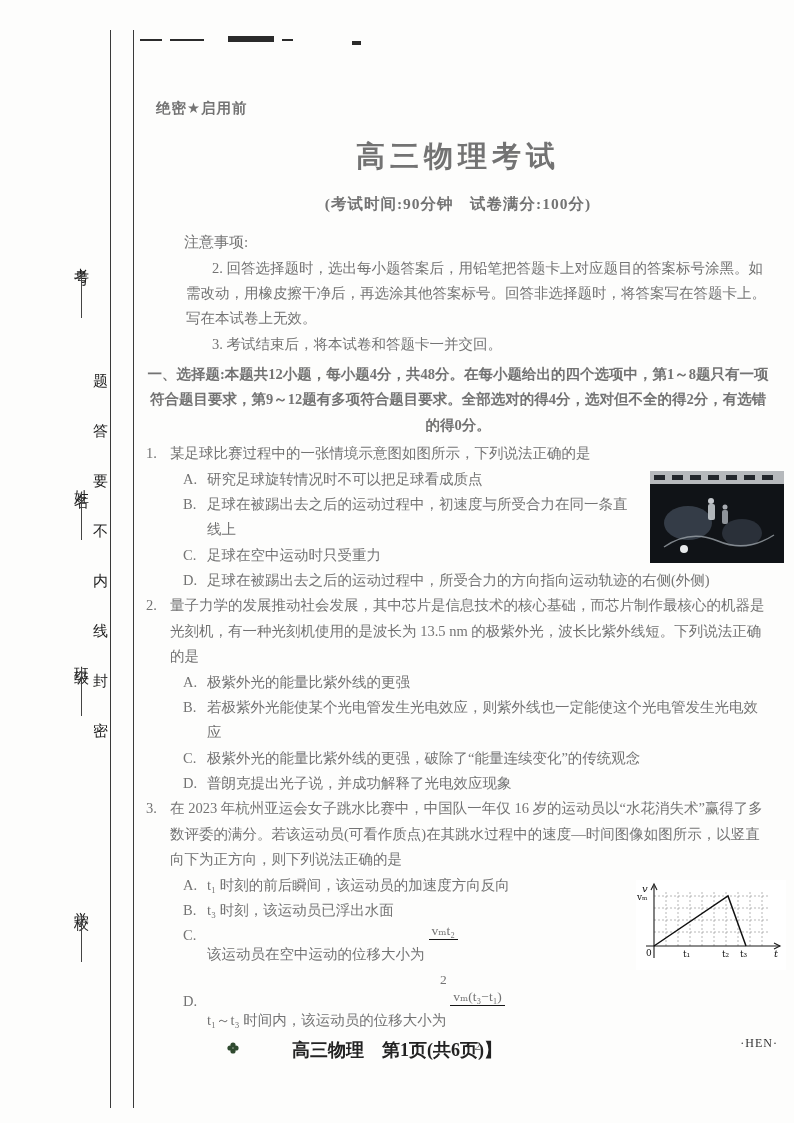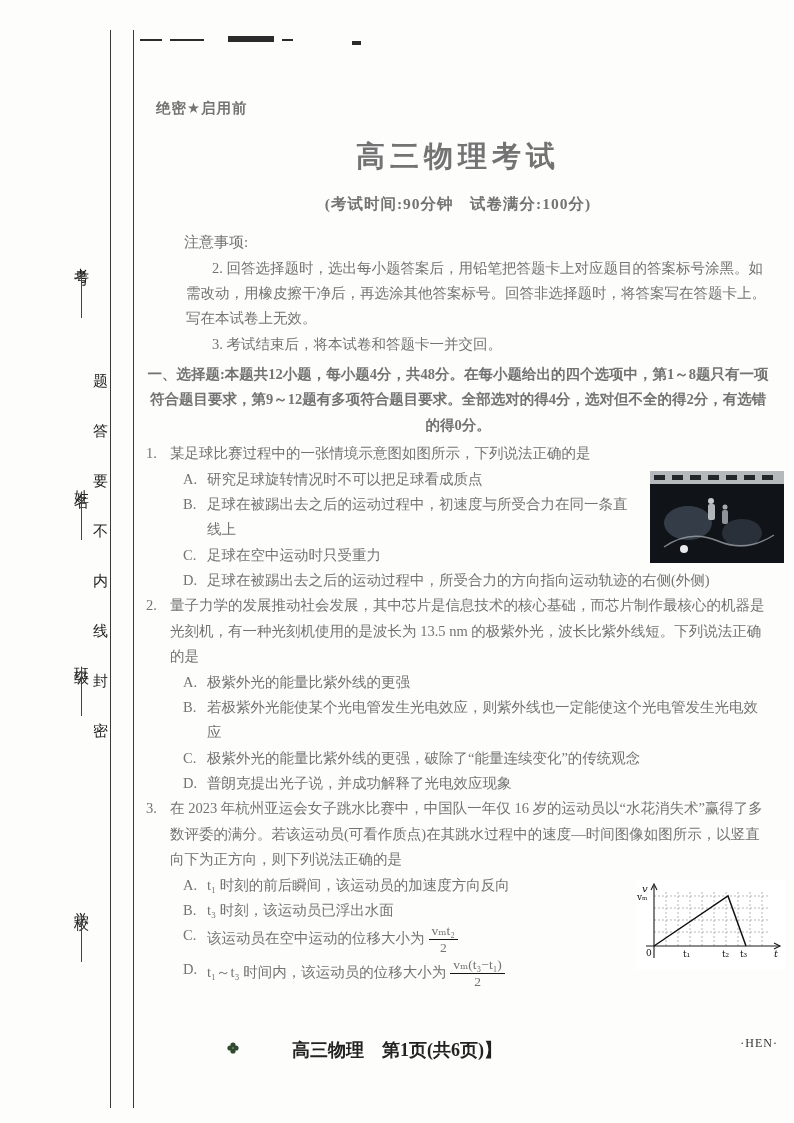--- a/index.html
+++ b/index.html
@@ -27,21 +27,21 @@
 
   .question{position:relative;}
   .qrow{display:flex;}
   .qnum{flex:0 0 24px;}
   .qstem{flex:1;}
   .opts{margin-left:37px;}
   .opt{display:flex;align-items:flex-start;}
   .opt-label{flex:0 0 24px;}
   .opt-text{flex:1;white-space:pre-line;}
 
-  .frac{display:inline-flex;flex-direction:column;align-items:center;vertical-align:middle;margin:0 4px;font-size:13.5px;line-height:1.2;}
+  .frac{display:inline-flex;flex-direction:column;align-items:center;vertical-align:middle;margin:0 4px;font-size:13.5px;line-height:1.2;gap:32px;}
   .frac .num{border-bottom:1px solid #161616;padding:0 3px;}
   .frac .den{padding:0 3px;}
 
   
   .photo{position:absolute;right:-14px;top:30px;width:134px;height:92px;}
   
   .graph{position:absolute;right:-16px;top:84px;width:150px;height:90px;background:#fff;}
   .graph text{font-family:"DejaVu Serif","DejaVu Sans",serif;}
 
   

